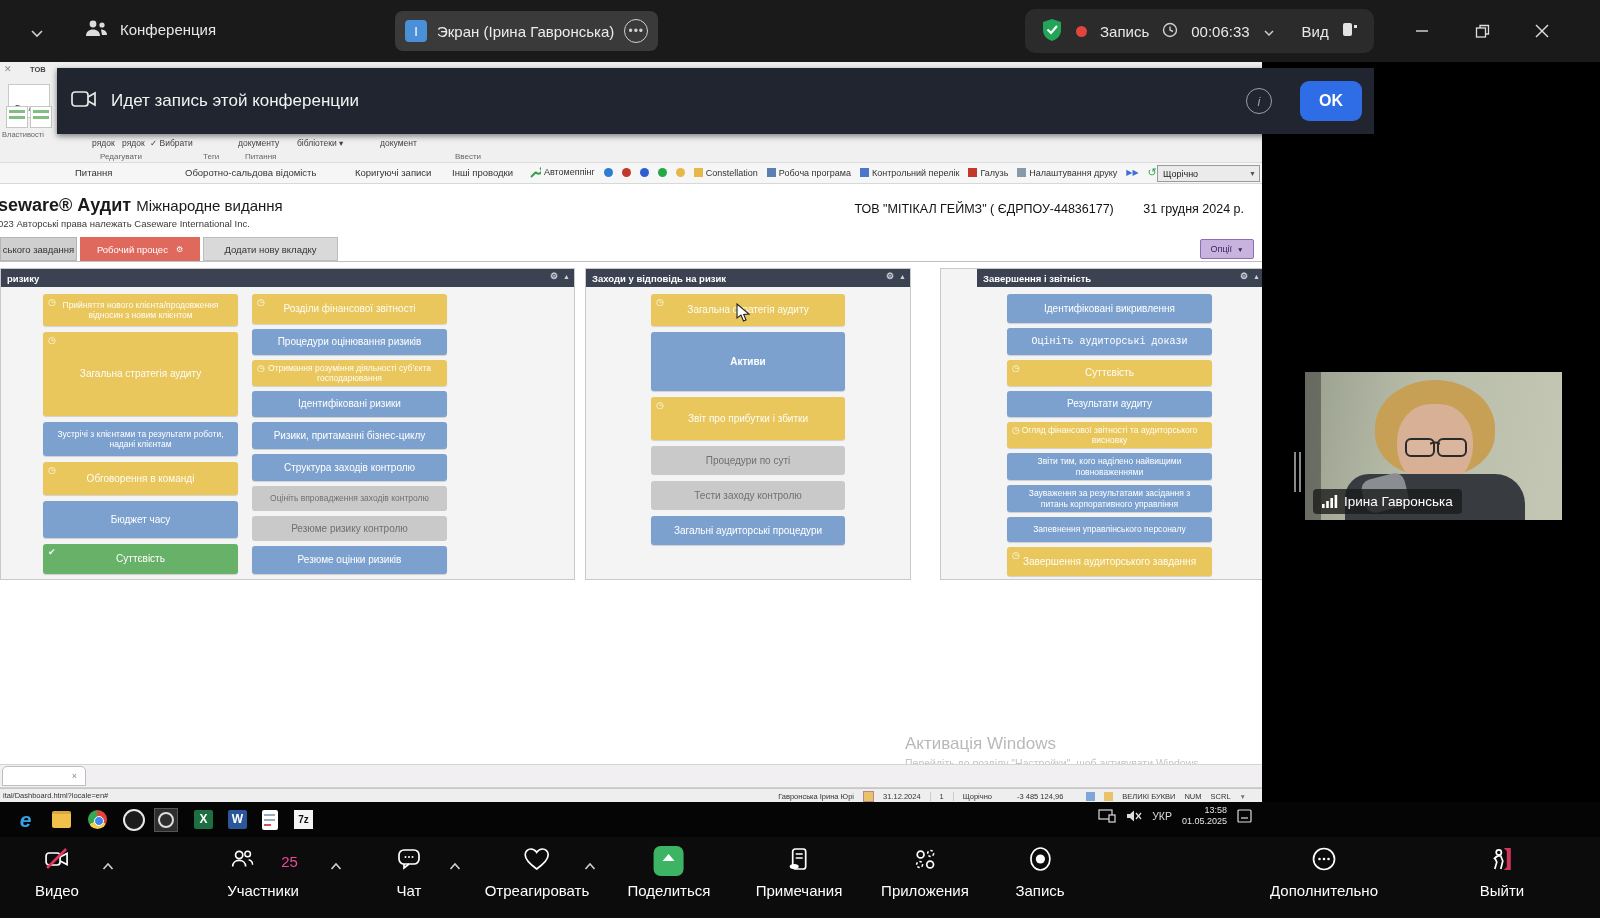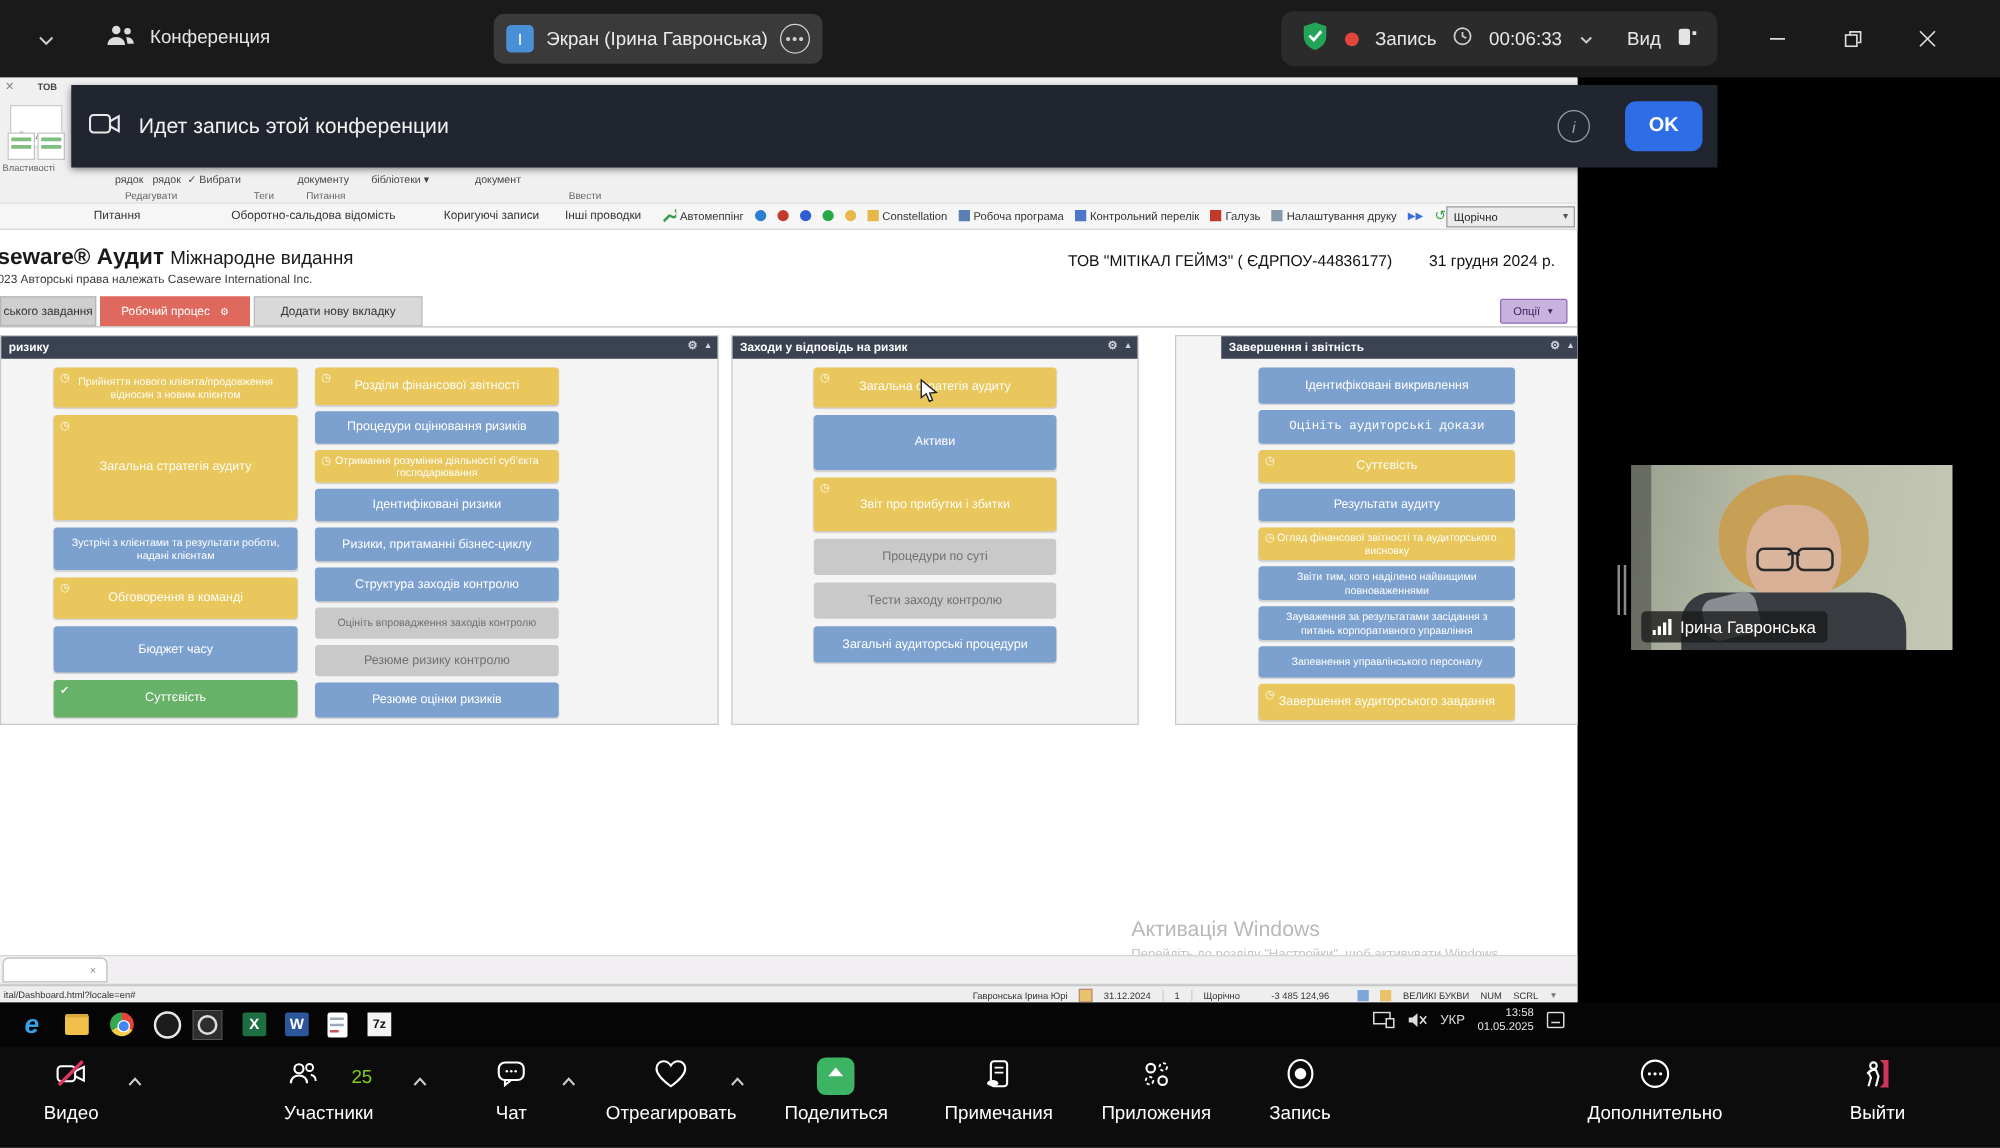--- a/index.html
+++ b/index.html
@@ -32,21 +32,21 @@
           font-size:16px;font-weight:bold;display:flex;align-items:center;justify-content:center;}
   
   #screen{position:absolute;left:0;top:62px;width:1262px;height:740px;background:#fff;overflow:hidden;}
   #ribbon{position:absolute;left:0;top:0;width:1262px;height:100px;background:#f1f0f1;border-bottom:1px solid #dcdcdc;}
   .rb-txt{position:absolute;font-size:8.5px;color:#444;white-space:nowrap;}
   .rb-cap{position:absolute;font-size:8px;color:#666;white-space:nowrap;}
   .rb-box{position:absolute;width:20px;height:20px;border:1px solid #c5c5c5;background:#fff;}
   .rb-box i{display:block;height:3px;margin:3px 2px 0;background:#7fbf7f;}
   #menurow{position:absolute;left:0;top:101px;width:1262px;height:20px;background:#f7f6f7;border-bottom:1px solid #d8d8d8;}
   .menu-item{position:absolute;top:4px;font-size:9.5px;color:#333;white-space:nowrap;}
-  .tool-item{display:flex;align-items:center;gap:3px;font-size:9px;color:#333;white-space:nowrap;}
+  .tool-item{display:flex;gap:3px;font-size:9px;color:#333;white-space:nowrap;}
   #toolcluster{position:absolute;left:530px;top:3px;display:flex;align-items:center;gap:9px;}
   .dot{width:9px;height:9px;border-radius:50%;display:inline-block;}
   .sq{width:9px;height:9px;display:inline-block;}
   #period-dd{position:absolute;left:1157px;top:2px;width:96px;height:15px;background:#ebebeb;border:1px solid #9a9a9a;
      font-size:9px;color:#222;display:flex;align-items:center;padding-left:5px;justify-content:space-between;}
   #period-dd b{font-size:7px;color:#555;padding-right:3px;}
   
   #cw-title{position:absolute;left:-2px;top:133px;font-size:18px;font-weight:bold;color:#1a1a1a;white-space:nowrap;}
   #cw-title span{font-weight:normal;font-size:15px;}
   #cw-copy{position:absolute;left:-2px;top:156px;font-size:9.5px;color:#3a3a3a;white-space:nowrap;}
@@ -90,21 +90,21 @@
   #taskbar{position:absolute;left:0;top:802px;width:1600px;height:35px;background:#050505;}
   .tb-ic{position:absolute;top:6px;width:23px;height:23px;display:flex;align-items:center;justify-content:center;}
   #tray{position:absolute;right:348px;top:3px;display:flex;align-items:center;gap:10px;color:#ddd;}
   #tray .clockblock{font-size:9px;text-align:right;line-height:1.25;color:#e5e5e5;}
   
   #ztoolbar{position:absolute;left:0;top:837px;width:1600px;height:81px;background:#0c0c0c;}
   .zitem{position:absolute;top:8px;display:flex;flex-direction:column;align-items:center;transform:translateX(-50%);}
   .zitem .zic{height:32px;display:flex;align-items:center;justify-content:center;gap:6px;}
   .zitem .zlabel{margin-top:5px;font-size:15px;color:#fff;white-space:nowrap;}
   .zchev{position:absolute;top:20px;transform:translateX(-50%);}
-  .zcount{color:#84cc16;font-size:15px;margin-left:19px;}
+  .zcount{color:#ec4899;font-size:15px;margin-left:19px;}
   #share-ic{width:30px;height:30px;border-radius:7px;background:#3db463;display:flex;align-items:center;justify-content:center;}
   
   #thumb{position:absolute;left:1305px;top:372px;width:257px;height:148px;background:linear-gradient(100deg,#9aa08e 0%,#b7bca9 40%,#c3c7b4 100%);overflow:hidden;}
   #thumb .shadowL{position:absolute;left:0;top:0;width:16px;height:100%;background:rgba(40,40,40,.45);}
   .hair{position:absolute;left:70px;top:8px;width:120px;height:96px;border-radius:50% 50% 44% 44%;background:#c79f55;}
   .face{position:absolute;left:92px;top:32px;width:76px;height:84px;border-radius:46% 46% 52% 52%;background:#d8b096;}
   .glasses{position:absolute;left:98px;top:66px;width:64px;height:16px;}
   .glasses i{position:absolute;top:0;width:26px;height:15px;border:2.5px solid #2a2a2a;border-radius:6px;background:rgba(255,255,255,.08);}
   .torso{position:absolute;left:40px;top:102px;width:180px;height:60px;border-radius:24px 30px 0 0;background:#383b40;}
   .collar{position:absolute;left:58px;top:104px;width:44px;height:34px;border-radius:10px;background:#8a8d92;transform:rotate(-14deg);}
@@ -337,21 +337,21 @@
         <div class="panel-h">
           <span>Заходи у відповідь на ризик</span>
           <span class="ph-ic">⚙</span>
           <span class="ph-col">▲</span>
         </div>
         <div class="pcol" style="left: 65px; top: 25px; width: 194px; gap: 6px;">
           <div class="node n-yellow" style="height: 32px;">
             <span class="nico">◷</span>
             <span>Загальна стратегія аудиту</span>
           </div>
-          <div class="node n-blue" style="height: 44px;">
+          <div class="node n-blue" style="height: 59px; font-weight: bold;">
             <span>Активи</span>
           </div>
           <div class="node n-yellow" style="height: 43px;">
             <span class="nico">◷</span>
             <span>Звіт про прибутки і збитки</span>
           </div>
           <div class="node n-gray" style="height: 29px;">
             <span>Процедури по суті</span>
           </div>
           <div class="node n-gray" style="height: 29px;">

